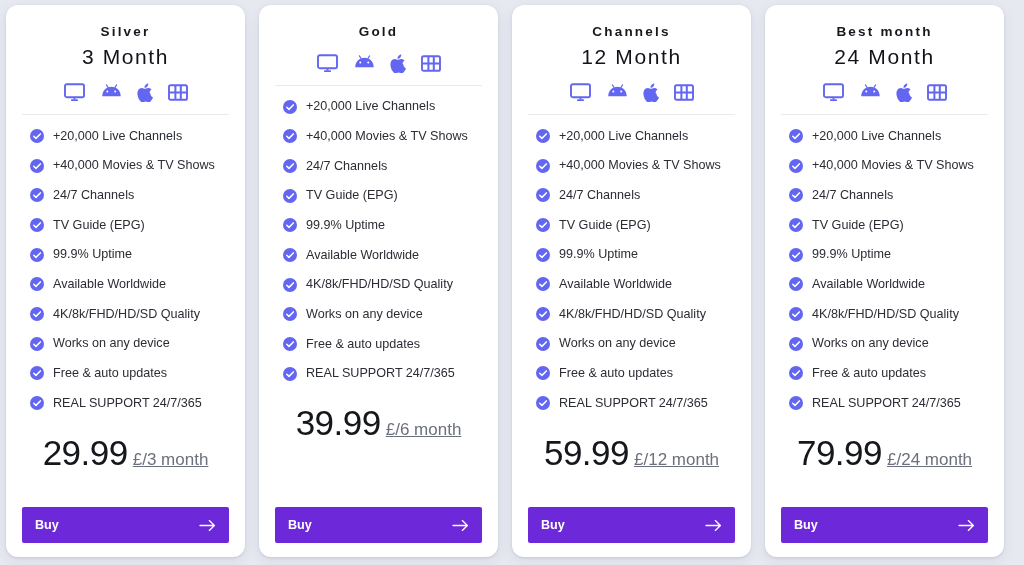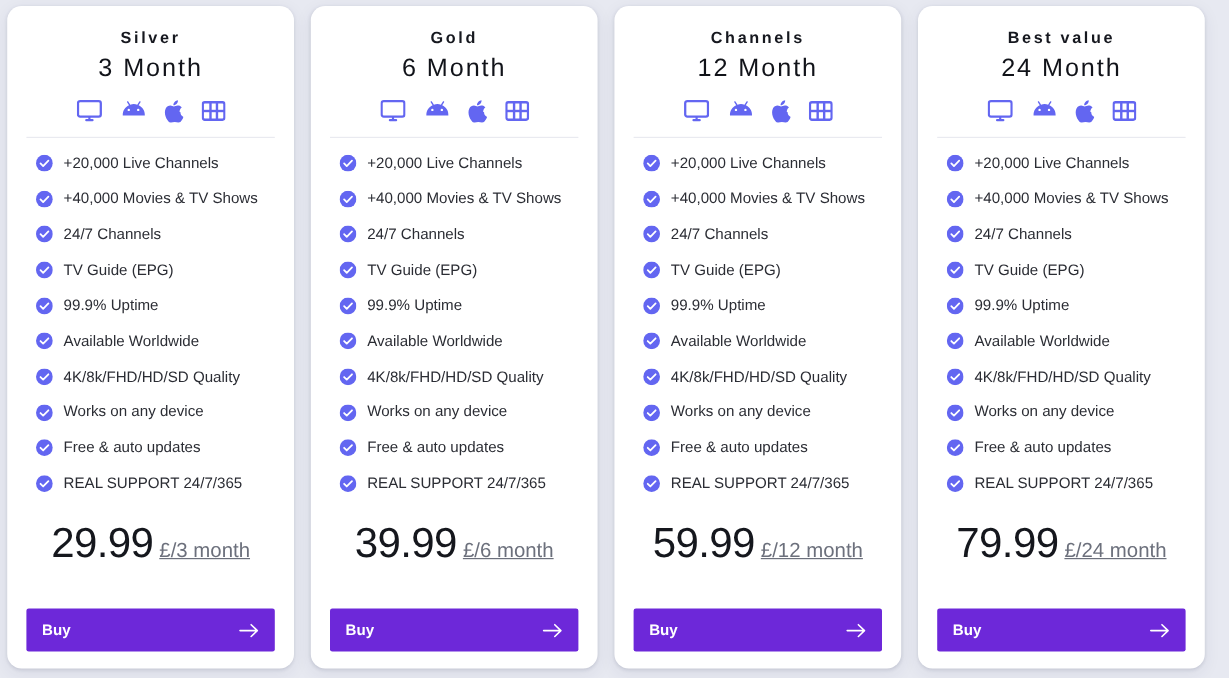--- a/index.html
+++ b/index.html
@@ -241,21 +241,20 @@
     <button class="buy-btn">
       <span class="buy-label">Buy</span>
       <svg class="buy-arrow" width="17" height="13" viewBox="0 0 17 13">
           <path d="M1 6.5h14M10.3 1.6L15.4 6.5l-5.1 4.9" fill="none" stroke="#ffffff" stroke-width="1.35" stroke-linecap="round" stroke-linejoin="round"></path>
         </svg>
     </button>
   </div>
 
   <div class="card">
     <div class="tier">Gold</div>
-    <div class="duration">6 Month</div>
     <div class="platforms">
       <span>
           <svg width="21" height="19" viewBox="0 0 21 19">
             <rect x="1" y="1.2" width="19" height="13" rx="1.8" fill="none" stroke="#6366f1" stroke-width="1.9"></rect>
             <rect x="7" y="16.2" width="7" height="1.9" rx="0.9" fill="#6366f1"></rect>
             <rect x="9.6" y="14.2" width="1.8" height="2.2" fill="#6366f1"></rect>
           </svg>
         </span>
       <span>
           <svg width="21" height="19" viewBox="0 0 21 19">
@@ -476,21 +475,21 @@
     </div>
     <button class="buy-btn">
       <span class="buy-label">Buy</span>
       <svg class="buy-arrow" width="17" height="13" viewBox="0 0 17 13">
           <path d="M1 6.5h14M10.3 1.6L15.4 6.5l-5.1 4.9" fill="none" stroke="#ffffff" stroke-width="1.35" stroke-linecap="round" stroke-linejoin="round"></path>
         </svg>
     </button>
   </div>
 
   <div class="card">
-    <div class="tier">Best value</div>
+    <div class="tier">Best month</div>
     <div class="duration">24 Month</div>
     <div class="platforms">
       <span>
           <svg width="21" height="19" viewBox="0 0 21 19">
             <rect x="1" y="1.2" width="19" height="13" rx="1.8" fill="none" stroke="#6366f1" stroke-width="1.9"></rect>
             <rect x="7" y="16.2" width="7" height="1.9" rx="0.9" fill="#6366f1"></rect>
             <rect x="9.6" y="14.2" width="1.8" height="2.2" fill="#6366f1"></rect>
           </svg>
         </span>
       <span>

